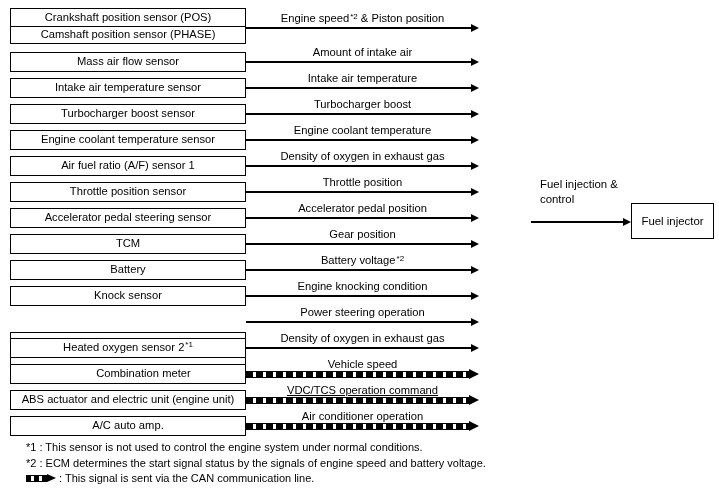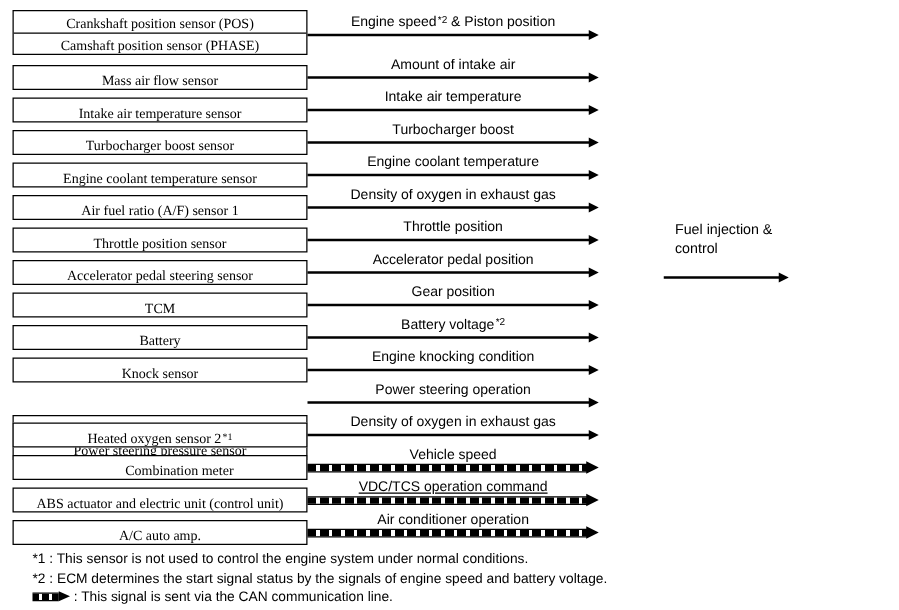--- a/index.html
+++ b/index.html
@@ -11,22 +11,22 @@
     font-family:"Liberation Sans","DejaVu Sans",sans-serif; overflow:hidden;
   }
   .row { display:contents; }
 
   
   .src-box {
     position:absolute; left:10px; width:236px; border:1px solid #000;
     background:#fff; display:flex; flex-direction:column;
   }
   .box-line {
-    flex:1 1 auto; display:flex; align-items:flex-end; justify-content:center;
-    font-size:11.2px; line-height:1; white-space:nowrap;font-family:Liberation Serif, serif;
+    flex:1 1 auto; display:flex; align-items:center; justify-content:center;
+    font-size:11.2px; line-height:1; white-space:nowrap;
   }
   .box-line + .box-line { border-top:1px solid #000; }
 
   
   .arrow { position:absolute; left:246px; width:233px; height:10px; }
   .arrow .shaft { position:absolute; left:0; right:7px; top:4.4px; height:1.2px; background:#000; }
   .arrow .head {
     position:absolute; right:0; top:1px; width:0; height:0;
     border-top:4px solid transparent; border-bottom:4px solid transparent; border-left:8px solid #000;
   }
@@ -263,21 +263,21 @@
     <div class="arrow dashed" style="top: 369px;">
       <i class="shaft"></i>
       <i class="head"></i>
     </div>
     <div class="signal-label" style="top: 357px;"><span>Vehicle speed</span></div>
   </div>
 
   <div class="row">
     <div class="src-box" style="top: 390px; height: 20px;">
           <div class="box-line">
-            <span>ABS actuator and electric unit (control unit)</span>
+            <span>ABS actuator and electric unit (engine unit)</span>
           </div>
         </div>
     <div class="arrow dashed" style="top: 395px;">
       <i class="shaft"></i>
       <i class="head"></i>
     </div>
     <div class="signal-label" style="top: 383px; text-decoration: underline;"><span>VDC/TCS operation command</span></div>
   </div>
 
   <div class="row">
@@ -298,20 +298,23 @@
   <div class="out-label">
     <div>Fuel injection &amp;</div>
     <div>control</div>
   </div>
 
   <div class="arrow out-arrow">
     <i class="shaft"></i>
     <i class="head"></i>
   </div>
 
+  <div class="injector-box">
+    <span>Fuel injector</span>
+  </div>
 
   <div class="notes">
     <div class="note">*1 : This sensor is not used to control the engine system under normal conditions.</div>
     <div class="note">*2 : ECM determines the start signal status by the signals of engine speed and battery voltage.</div>
     <div class="note"><span class="can-icon"><i class="bar"></i><i class="head"></i></span><span>: This signal is sent via the CAN communication line.</span></div>
   </div>
 
 </div>
 
 </body></html>

